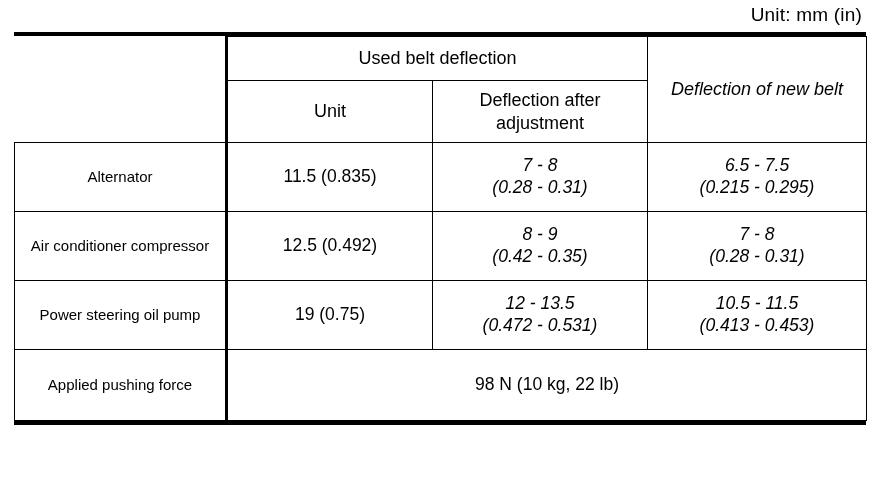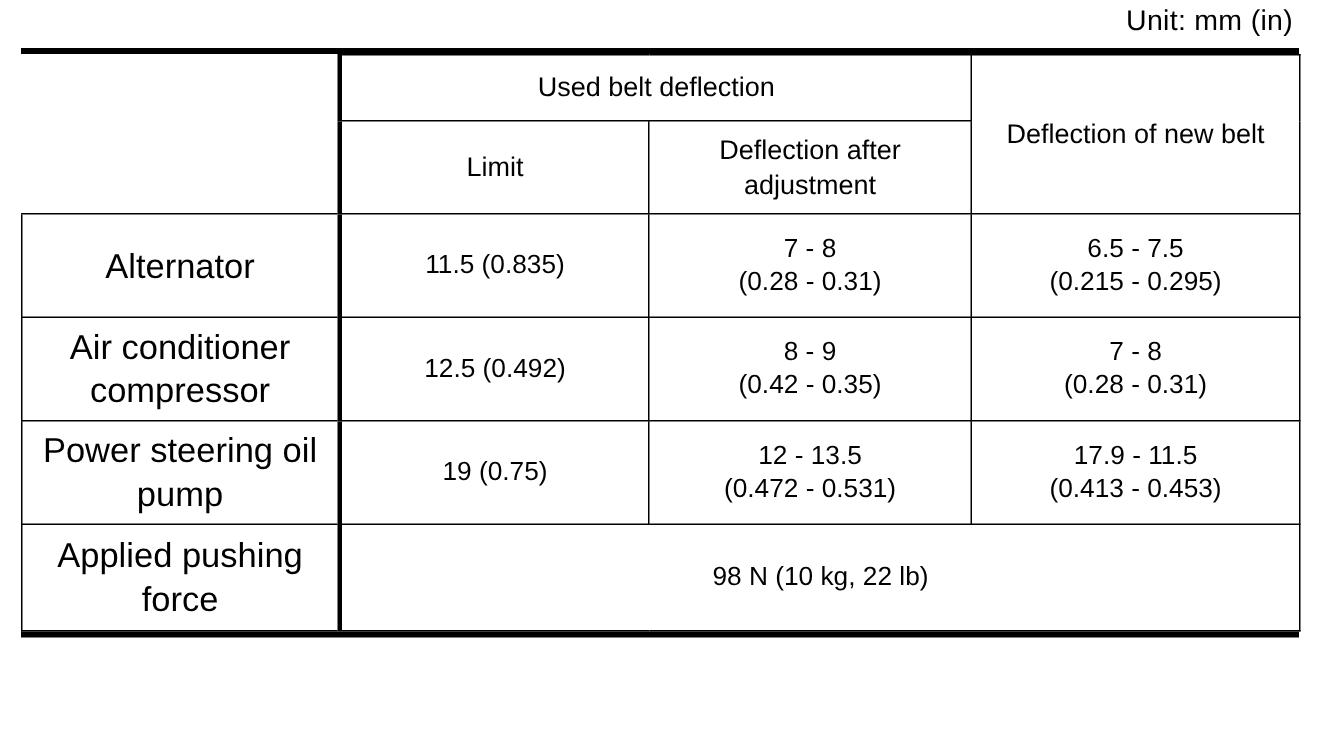--- a/index.html
+++ b/index.html
@@ -65,21 +65,21 @@
   }
   
   col.c1 { width: 212px; }
   col.c2 { width: 206px; }
   col.c3 { width: 215px; }
   col.c4 { width: 219px; }
 
   td.rowlabel {
     text-align: left;
     padding-left: 10px;
-    font-size: 23px;
+    font-size: 15px;
   }
   td.hdr {
     font-size: 18px;
     margin-left: 28px;
   }
   .h-used {
     height: 44px;
   }
   .h-sub {
     height: 62px;
@@ -89,20 +89,21 @@
   }
   .applied-row td {
     height: 70px;
   }
   .blank-corner {
     border-left: none !important;
     border-top: none !important;
   }
   .two-line span {
     display: block;
+    font-style: italic;
   }
   .vline-thick {
     border-left: 3px solid #000 !important;
   }
   .nb-top { border-top: none !important; }
   .nb-left { border-left: none !important; }
 </style>
 </head>
 <body>
 
@@ -122,21 +123,21 @@
         <tr class="h-used">
           <td class="blank-corner nb-top nb-left" rowspan="2"></td>
           <td class="hdr vline-thick" colspan="2">Used belt deflection</td>
           <td class="hdr" rowspan="2">
             <div class="two-line">
               <span>Deflection of new belt</span>
             </div>
           </td>
         </tr>
         <tr class="h-sub">
-          <td class="hdr vline-thick">Limit</td>
+          <td class="hdr vline-thick">Unit</td>
           <td class="hdr">Deflection after adjustment</td>
         </tr>
 
         <tr class="data-row">
           <td class="rowlabel">Alternator</td>
           <td class="vline-thick">11.5 (0.835)</td>
           <td class="two-line">
             <span>7 - 8</span>
             <span>(0.28 - 0.31)</span>
           </td>
@@ -160,21 +161,21 @@
         </tr>
 
         <tr class="data-row">
           <td class="rowlabel">Power steering oil pump</td>
           <td class="vline-thick">19 (0.75)</td>
           <td class="two-line">
             <span>12 - 13.5</span>
             <span>(0.472 - 0.531)</span>
           </td>
           <td class="two-line">
-            <span>17.9 - 11.5</span>
+            <span>10.5 - 11.5</span>
             <span>(0.413 - 0.453)</span>
           </td>
         </tr>
 
         <tr class="applied-row">
           <td class="rowlabel">Applied pushing force</td>
           <td class="vline-thick" colspan="3">98 N (10 kg, 22 lb)</td>
         </tr>
       </tbody>
     </table>

